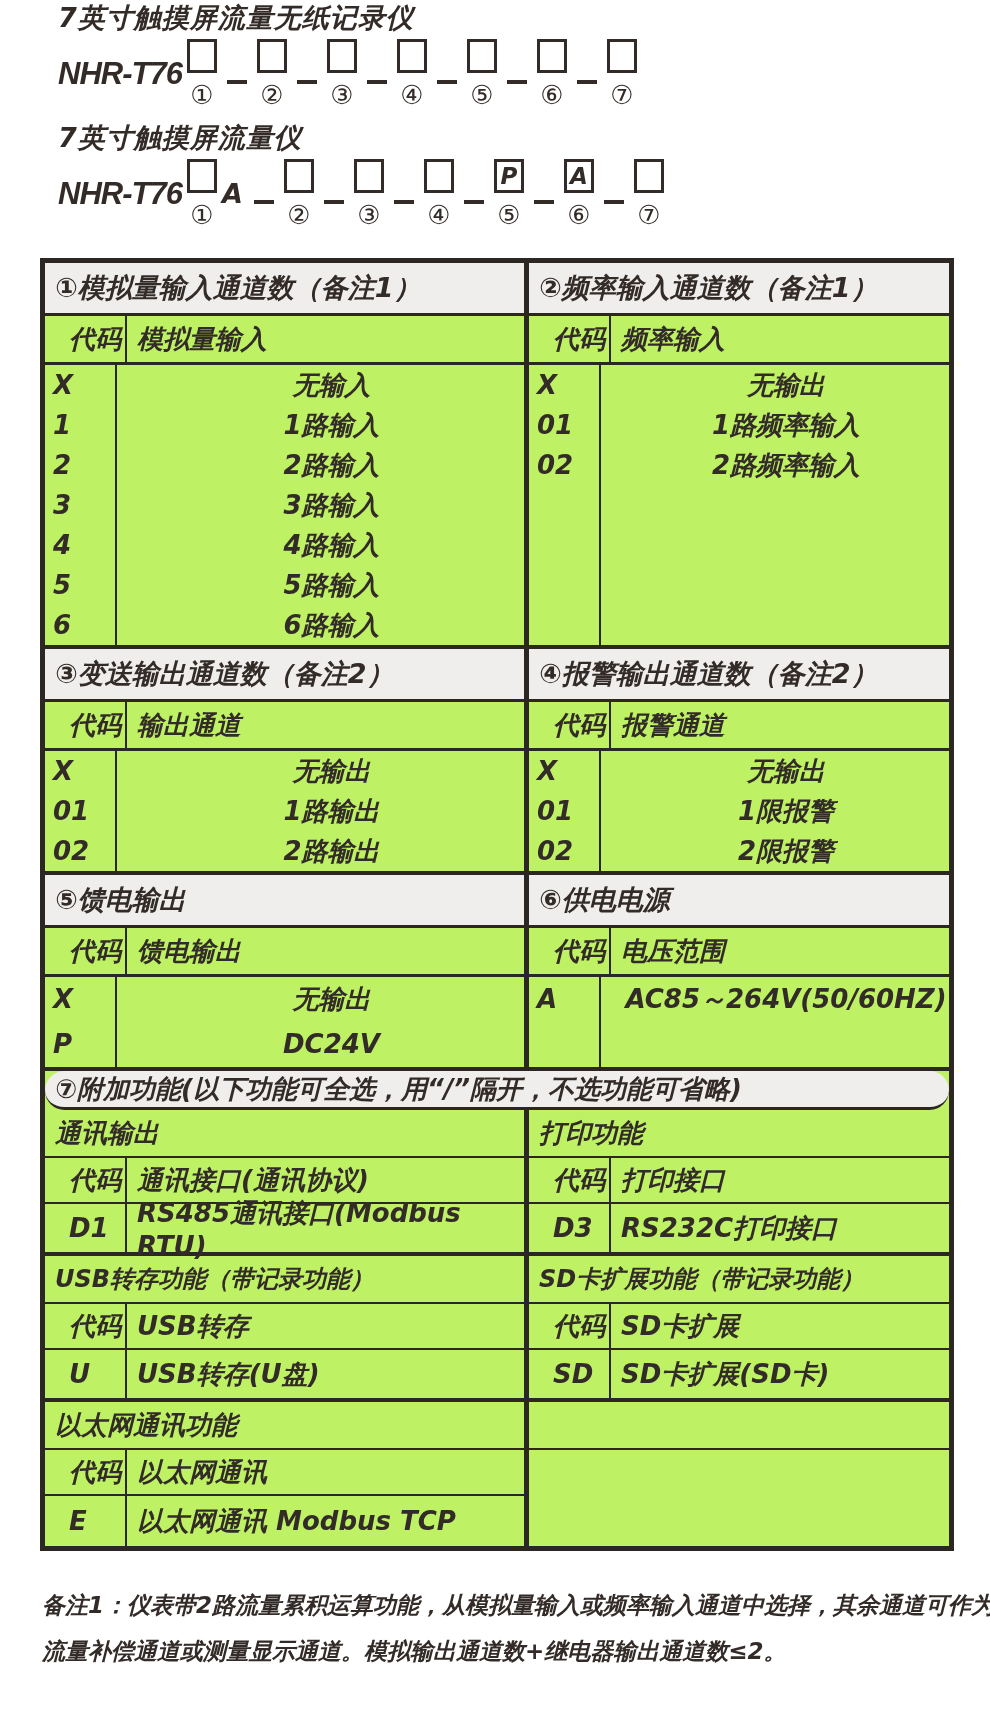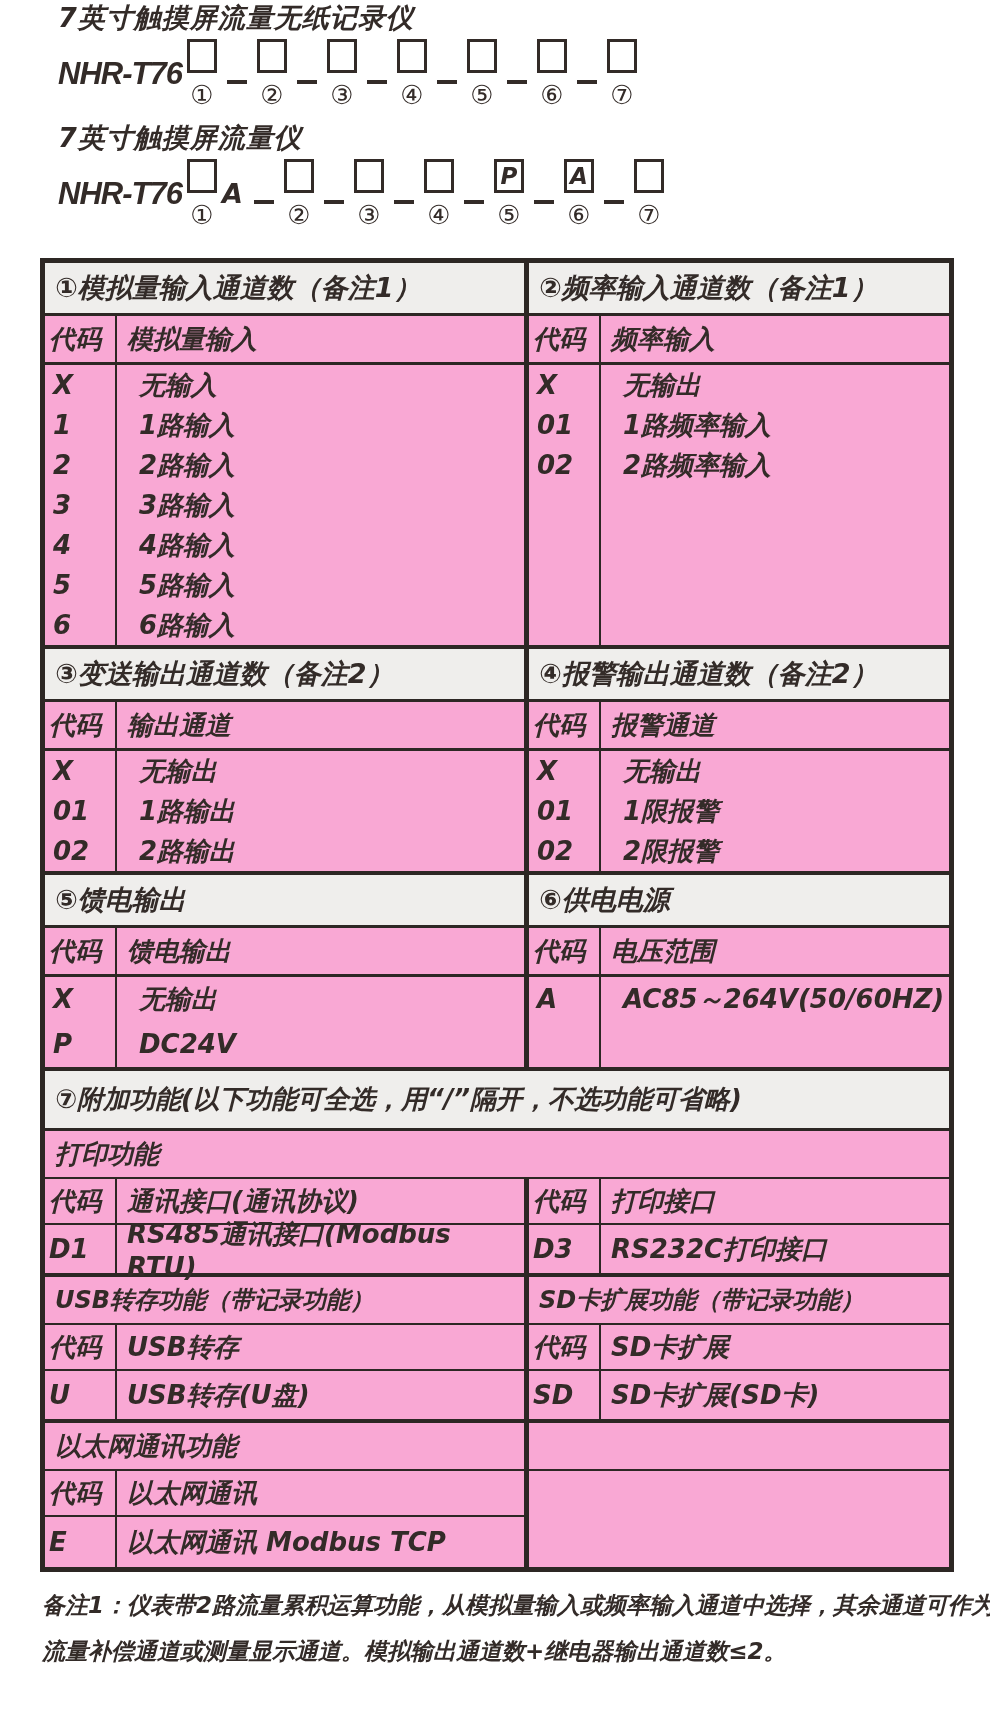--- a/index.html
+++ b/index.html
@@ -13,39 +13,39 @@
   .prefix{font-size:31px;font-weight:700;line-height:36px;letter-spacing:-1px;margin-right:3px;
           font-family:"Liberation Sans",sans-serif;}
   .slot{display:flex;flex-direction:column;align-items:center;margin:0 2px;}
   .mbox{width:30px;height:34px;border:3px solid #332b28;box-sizing:border-box;background:#fff;
         display:flex;align-items:center;justify-content:center;font-size:23px;font-weight:700;line-height:1;}
   .num{margin-top:8px;font-size:26px;line-height:28px;font-weight:400;}
   .dash{width:20px;height:4px;background:#332b28;margin:15px 8px 0 8px;}
   .fixed-letter{font-size:27px;font-weight:700;line-height:36px;margin:0 3px;}
 
   
-  .spec-table{position:absolute;left:40px;top:258px;width:904px;border:5px solid #2d2724;box-sizing:content-box;background:#f9a8d4;}
+  .spec-table{position:absolute;left:40px;top:258px;width:904px;border:5px solid #2d2724;box-sizing:content-box;background:#bef264;}
   .sec{border-bottom:4px solid #2d2724;}
   .sec.last{border-bottom:none;}
   .band{display:flex;}
   .L{width:484px;border-right:5px solid #2d2724;box-sizing:border-box;}
   .R{flex:1;box-sizing:border-box;}
   .titles{background:#efeeec;border-bottom:3px solid #2d2724;height:50px;}
   .titles .cellt{display:flex;align-items:center;padding-left:10px;font-size:27px;font-weight:700;}
-  .fulltitle{background:#efeeec;border-bottom:3px solid #2d2724;height:60px;display:flex;align-items:center;
-             padding-left:10px;font-size:26px;font-weight:700;box-sizing:border-box;}
+  .fulltitle{background:#efeeec;border-bottom:3px solid #2d2724;height:39px;display:flex;align-items:center;
+             padding-left:10px;font-size:26px;font-weight:700;box-sizing:border-box;border-radius:22px;}
   .subs{border-bottom:3px solid #2d2724;height:46px;}
   .flexrow{display:flex;}
-  .code{width:72px;border-right:2px solid #2d2724;box-sizing:border-box;display:flex;align-items:center;
-        padding-left:4px;font-size:26px;font-weight:700;}
+  .code{width:82px;border-right:2px solid #2d2724;box-sizing:border-box;display:flex;align-items:center;
+        padding-left:24px;font-size:26px;font-weight:700;}
   .lbl{flex:1;display:flex;align-items:center;padding-left:10px;font-size:26px;font-weight:700;}
   .codecol{width:72px;border-right:2px solid #2d2724;box-sizing:border-box;display:flex;flex-direction:column;}
   .desccol{flex:1;display:flex;flex-direction:column;}
   .ln{height:40px;line-height:40px;font-size:26px;font-weight:700;padding-left:8px;white-space:nowrap;}
-  .desccol .ln{padding-left:22px;}
+  .desccol .ln{padding-left:22px;text-align:center;}
   .ln.tall{height:45px;line-height:45px;}
   
   .gtitle{height:46px;border-bottom:2px solid #2d2724;}
   .gtitle .cellt{display:flex;align-items:center;padding-left:10px;font-size:26px;font-weight:700;white-space:nowrap;}
   .gtitle .cellt.smaller{font-size:24px;}
   .subs7{border-bottom:2px solid #2d2724;height:44px;}
   .datarow{height:48px;border-bottom:4px solid #2d2724;justify-content:center;}
   .datarow .code,.datarow .lbl{font-size:26px;}
   .stacked{display:flex;flex-direction:column;}
   .stacked .subpart{display:flex;height:44px;border-bottom:2px solid #2d2724;}
@@ -273,20 +273,21 @@
             <div class="ln tall">AC85～264V(50/60HZ)</div>
           </div>
         </div>
       </div>
     </div>
 
     <div class="sec last">
       <div class="fulltitle">⑦附加功能(以下功能可全选，用“/”隔开，不选功能可省略)</div>
 
       <div class="band gtitle">
+        <div class="L cellt">通讯输出</div>
         <div class="R cellt">打印功能</div>
       </div>
       <div class="band subs7">
         <div class="L flexrow">
           <div class="code">代码</div>
           <div class="lbl">通讯接口(通讯协议)</div>
         </div>
         <div class="R flexrow">
           <div class="code">代码</div>
           <div class="lbl">打印接口</div>

